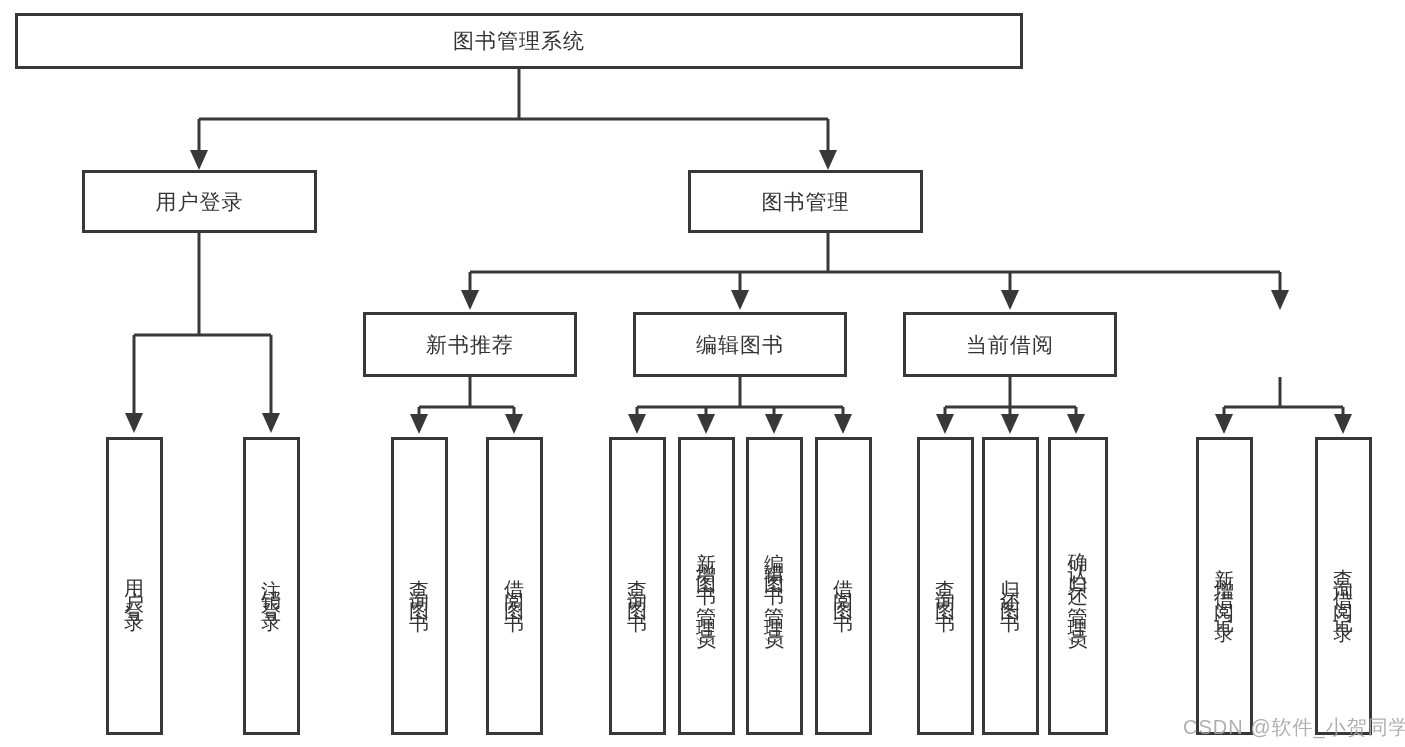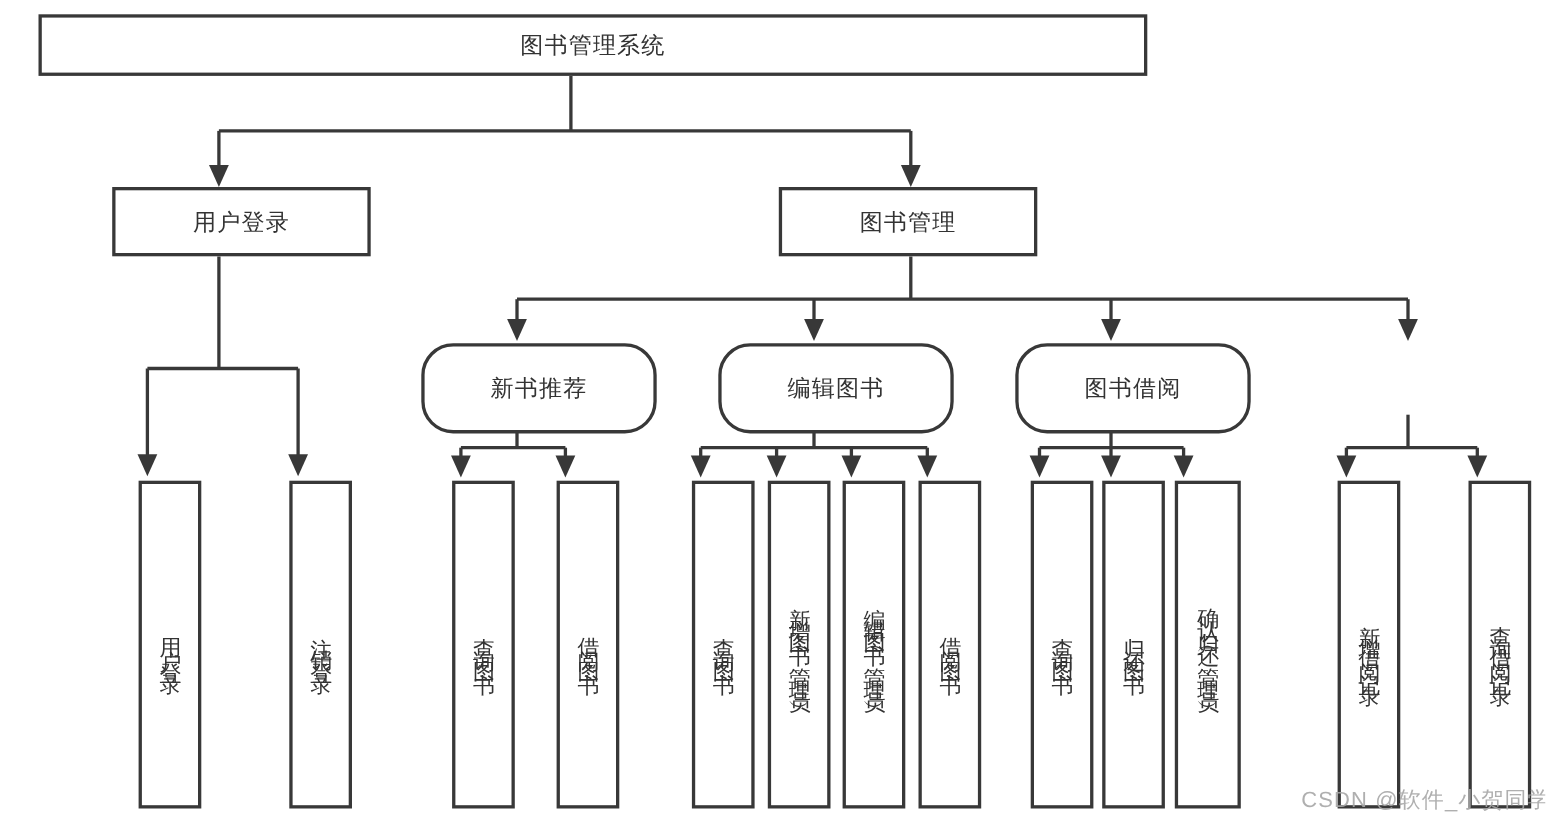--- a/index.html
+++ b/index.html
@@ -24,38 +24,37 @@
   .node {
     position: absolute;
     box-sizing: border-box;
     border: 3px solid #383838;
     background: #ffffff;
     display: flex;
     align-items: center;
     justify-content: center;
     color: #333333;
     z-index: 2;
-    margin-left: 20px;
   }
   .node .hlabel {
     font-size: 21px;
     letter-spacing: 1px;
     white-space: nowrap;
   }
   .node .vlabel {
     writing-mode: vertical-rl;
     text-orientation: mixed;
     font-size: 20px;
     letter-spacing: 11px;
     line-height: 1;
     white-space: nowrap;
   }
   .root-box   { left: 15px;  top: 13px;  width: 1008px; height: 56px; }
   .l2-box     { top: 170px;  width: 235px; height: 63px; }
-  .l3-box     { top: 312px;  width: 214px; height: 82px; border-radius: 29px; }
+  .l3-box     { top: 312px;  width: 214px; height: 65px; }
   .l4-box     { top: 437px;  width: 57px;  height: 298px; }
   .x-user     { left: 82px; }
   .x-mgmt     { left: 688px; }
   .x-rec      { left: 363px; }
   .x-borrow   { left: 633px; }
   .x-current  { left: 903px; }
   .x-records  { left: 1173px; }
   .x-a1 { left: 106px; }
   .x-a2 { left: 243px; }
   .x-b1 { left: 391px; }
@@ -162,21 +161,21 @@
     <span class="hlabel">图书管理</span>
   </div>
 
   <div class="node l3-box x-rec">
     <span class="hlabel">新书推荐</span>
   </div>
   <div class="node l3-box x-borrow">
     <span class="hlabel">编辑图书</span>
   </div>
   <div class="node l3-box x-current">
-    <span class="hlabel">图书借阅</span>
+    <span class="hlabel">当前借阅</span>
   </div>
 
   <div class="node l4-box x-a1">
     <span class="vlabel">用户登录</span>
   </div>
   <div class="node l4-box x-a2">
     <span class="vlabel">注销登录</span>
   </div>
 
   <div class="node l4-box x-b1">

